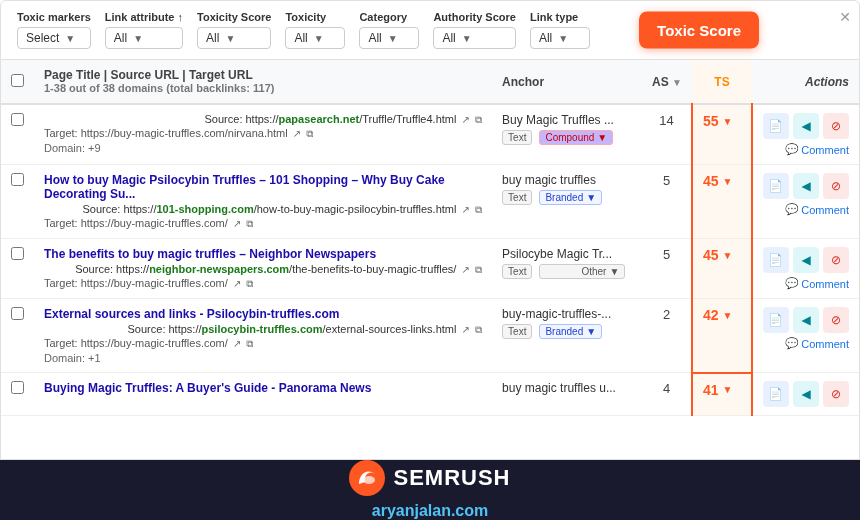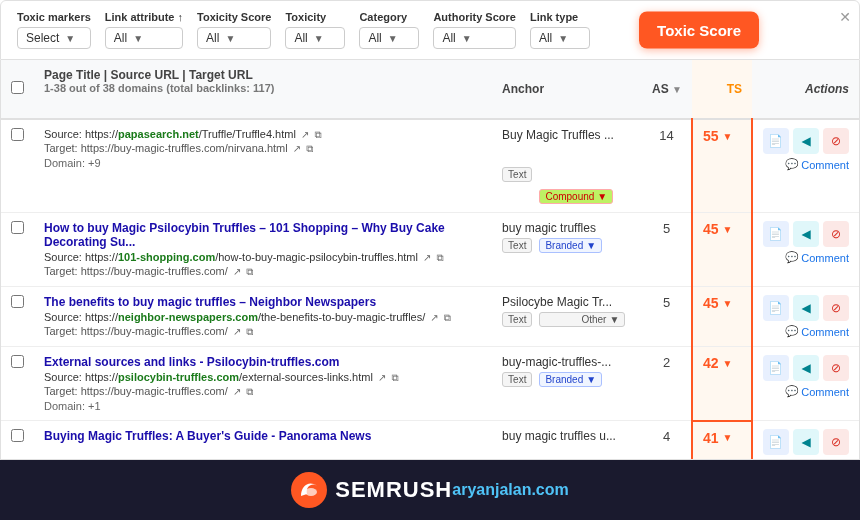--- a/index.html
+++ b/index.html
@@ -98,21 +98,20 @@
       text-align: left;
       font-size: 12px;
       font-weight: 600;
       color: #444;
       white-space: nowrap;
     }
 
     thead th.ts-col {
       color: #ff8c00;
       background: #fff8f0;
-      text-align: right;
     }
 
     thead th .sort-arrow { font-size: 10px; color: #888; }
 
     tbody tr {
       border-bottom: 1px solid #eee;
     }
 
     tbody td {
       padding: 8px 10px;
@@ -125,44 +124,44 @@
       border-right: 2px solid #ff5722;
     }
 
     .page-title-main {
       font-weight: 600;
       color: #1a0dab;
       font-size: 12px;
       margin-bottom: 2px;
     }
 
-    .source-url { color: #333; font-size: 11px; margin-bottom: 1px; }
+    .source-url { color: #333; font-size: 11px; margin-bottom: 1px; text-align: right; }
     .source-url .domain { color: #1a7a1a; font-weight: 600; }
     .target-url { color: #555; font-size: 11px; }
     .domain-badge { color: #666; font-size: 11px; margin-top: 2px; }
 
     .link-icon { color: #666; font-size: 10px; margin-left: 2px; cursor: pointer; }
 
     .anchor-text { font-size: 12px; color: #333; font-weight: 500; }
     .tag-row { display: flex; align-items: center; gap: 7px; margin-top: 3px; flex-wrap: wrap; }
 
     .tag {
       font-size: 10px;
       border: 1px solid #ccc;
       border-radius: 3px;
       padding: 1px 5px;
       color: #555;
       background: #f5f5f5;
     }
 
     .tag-compound {
-      background: #bef264;
+      background: #c4b5fd;
       border-color: #ffaaaa;
       color: #cc0000;
-      display: flex; align-items: center; gap: 3px; margin-top: 44px;
+      display: flex; align-items: center; gap: 3px;
     }
 
     .tag-branded {
       background: #f0f5ff;
       border-color: #aac0ff;
       color: #2244cc;
       display: flex; align-items: center; gap: 3px;
     }
 
     .tag-other {
@@ -211,22 +210,23 @@
       align-items: center;
       gap: 2px;
     }
 
     
     .footer {
       height: 60px;
       background: #1a1a2e;
       display: flex;
       align-items: center;
-      justify-content: center;
+      justify-content: space-between;
       padding: 0 36px;
+      flex-direction: column;
     }
 
     .semrush-logo {
       display: flex;
       align-items: center;
       gap: 8px;
     }
 
     .semrush-icon {
       width: 36px;
@@ -242,21 +242,21 @@
 
     .footer-domain {
       font-size: 16px;
       color: #4fc3f7;
       font-weight: 600;
     }
 
     .checkbox-cell { width: 30px; }
     input[type="checkbox"] { cursor: pointer; }
 
-    .row-info { color: #777; font-size: 11px; margin-bottom: 16px; }
+    .row-info { color: #777; font-size: 11px; margin-bottom: 1px; }
 
     .col-header-checkbox { width: 30px; }
     .col-header-page { min-width: 300px; }
     .col-header-anchor { width: 150px; }
     .col-header-as { width: 40px; text-align: center; }
     .col-header-ts { width: 60px; text-align: center; }
     .col-header-actions { width: 90px; text-align: right; font-style: italic; }
 
     .bottom-ts-col {
       border-bottom: 2px solid #ff5722;

